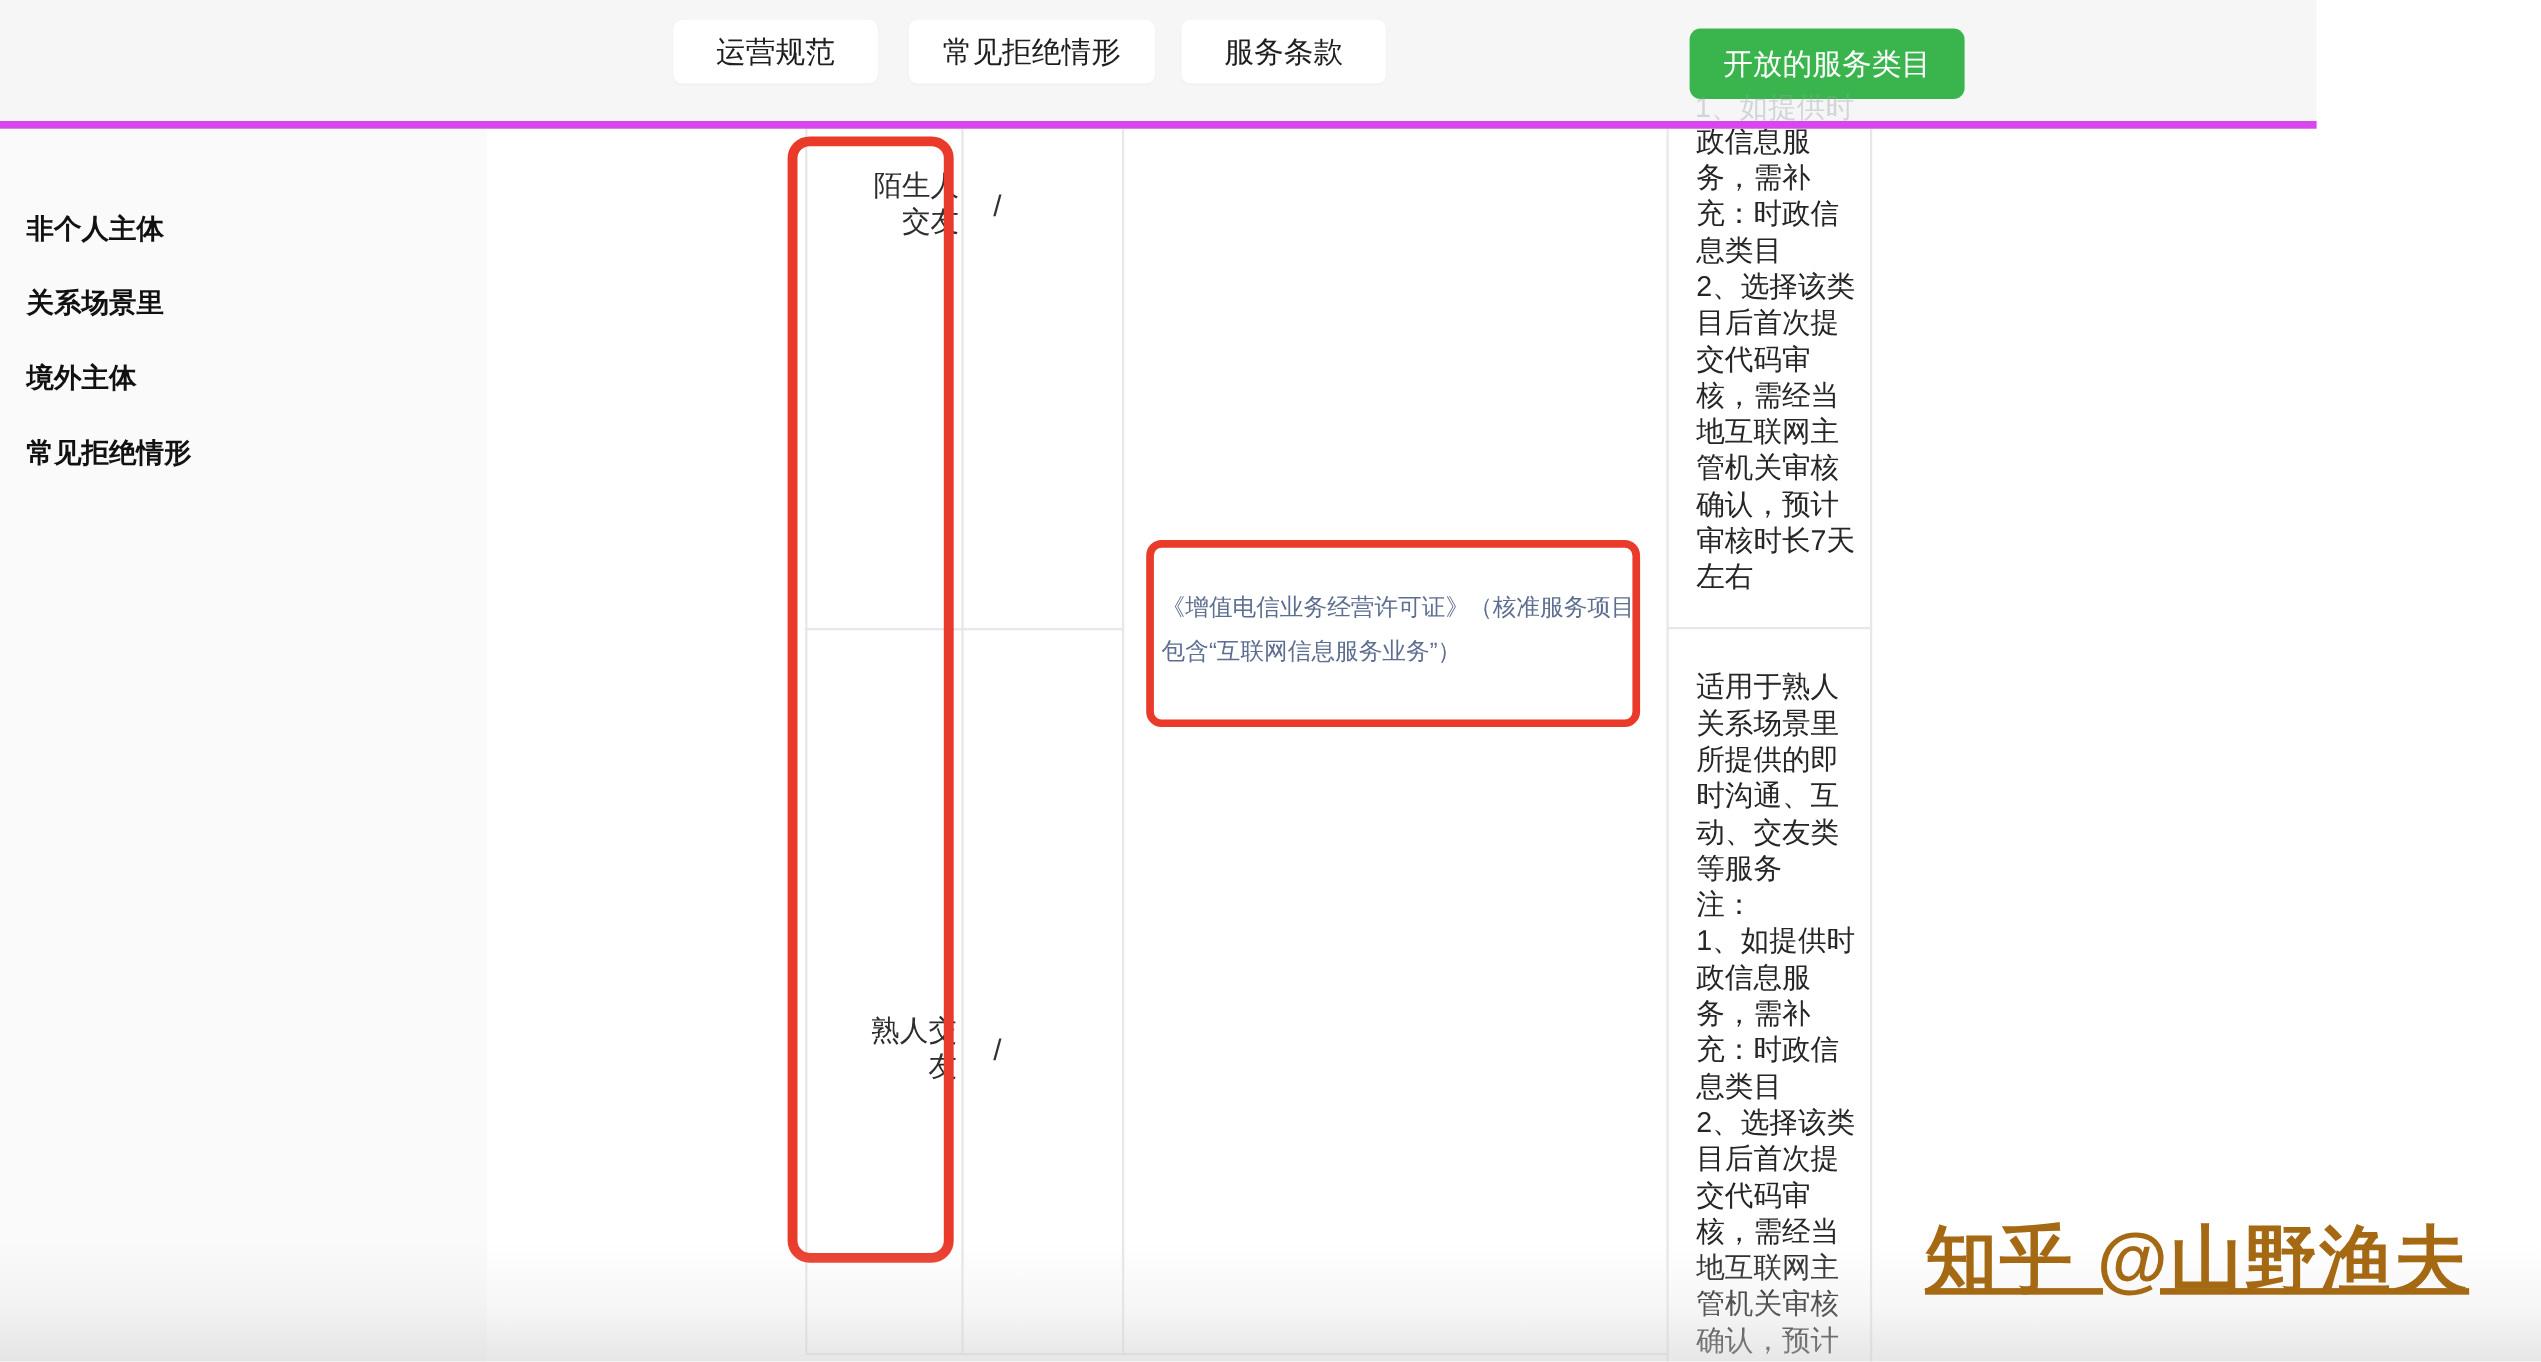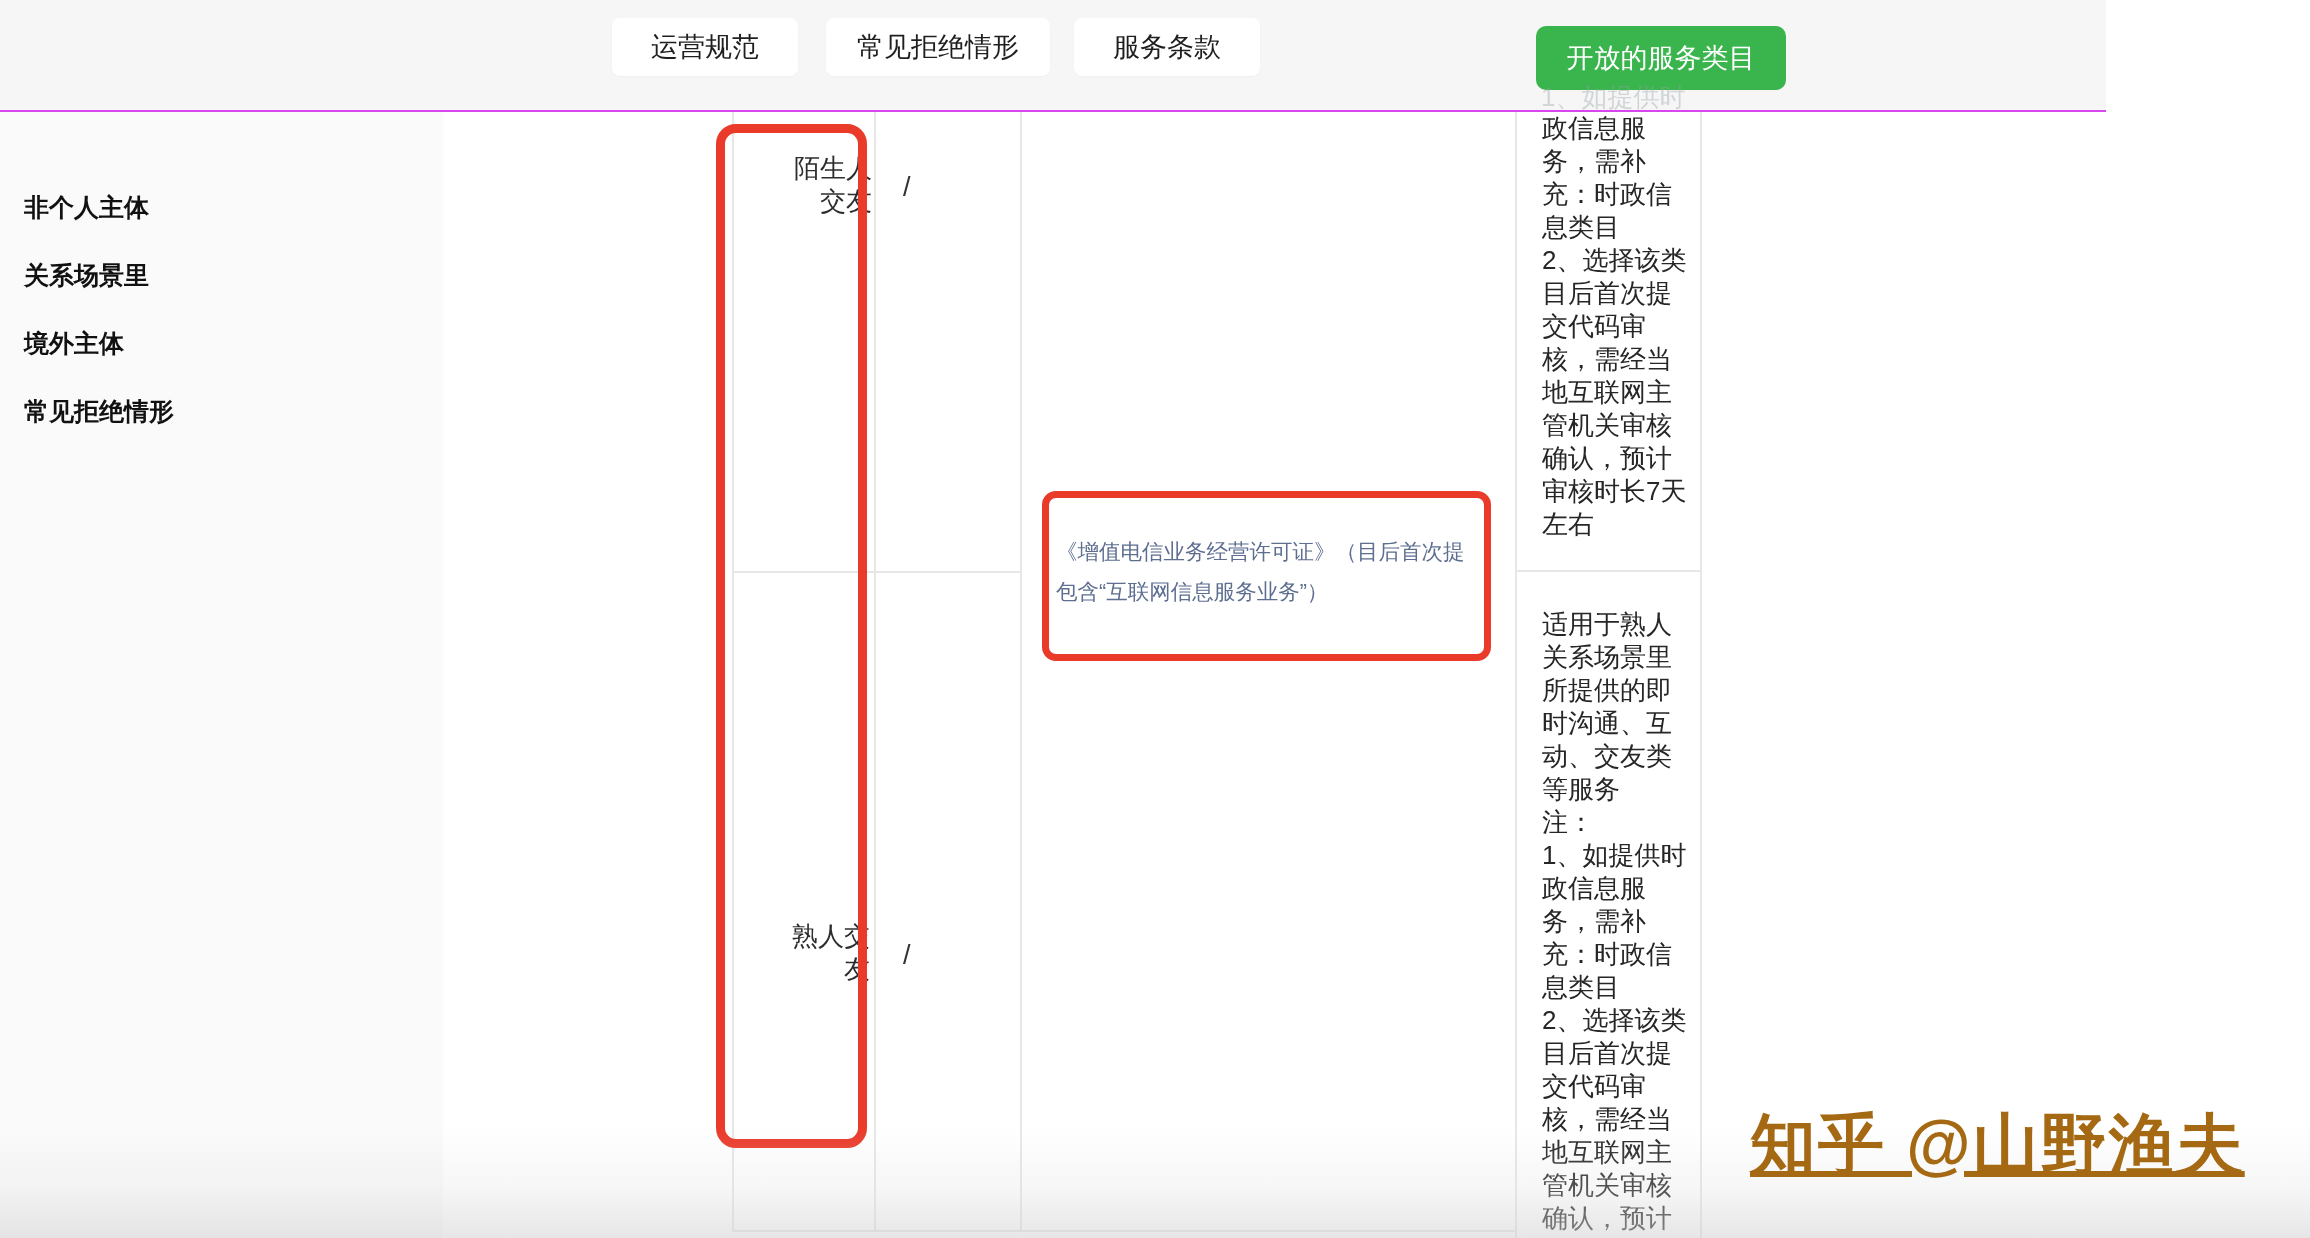--- a/index.html
+++ b/index.html
@@ -4,21 +4,21 @@
 <style>
   html,body{margin:0;padding:0;background:#ffffff;}
   .stage{
     position:relative;width:2310px;height:1238px;overflow:hidden;
     background:#ffffff;font-family:"Liberation Sans",sans-serif;
     -webkit-font-smoothing:antialiased;
   }
   
   .header{
     position:absolute;left:0;top:0;width:2106px;height:110px;
-    background:#f6f6f6;border-bottom:2px solid #d946ef;z-index:30;
+    background:#f6f6f6;border-bottom:7px solid #d946ef;z-index:30;
   }
   .navbtn{
     position:absolute;top:18px;height:58px;background:#ffffff;border-radius:8px;
     display:flex;align-items:center;justify-content:center;
     font-size:27px;color:#1f1f1f;cursor:pointer;
     box-shadow:0 1px 2px rgba(0,0,0,0.03);
   }
   .navbtn.b1{left:612px;width:186px;}
   .navbtn.b2{left:826px;width:224px;}
   .navbtn.b3{left:1074px;width:186px;}
@@ -125,21 +125,21 @@
   <div class="redbox lic" style="border-color: rgb(234, 58, 42);"></div>
 
   <div class="cell-text cat1">陌生人
 交友</div>
   <div class="slash slash1">/</div>
 
   <div class="cell-text cat2">熟人交
 友</div>
   <div class="slash slash2">/</div>
 
-  <div class="license-text" style="color: rgb(93, 110, 144);">《增值电信业务经营许可证》（目后首次提
+  <div class="license-text" style="color: rgb(93, 110, 144);">《增值电信业务经营许可证》（核准服务项目
 包含“互联网信息服务业务”）</div>
 
   <div class="desc top">政信息服
 务，需补
 充：时政信
 息类目
 2、选择该类
 目后首次提
 交代码审
 核，需经当

